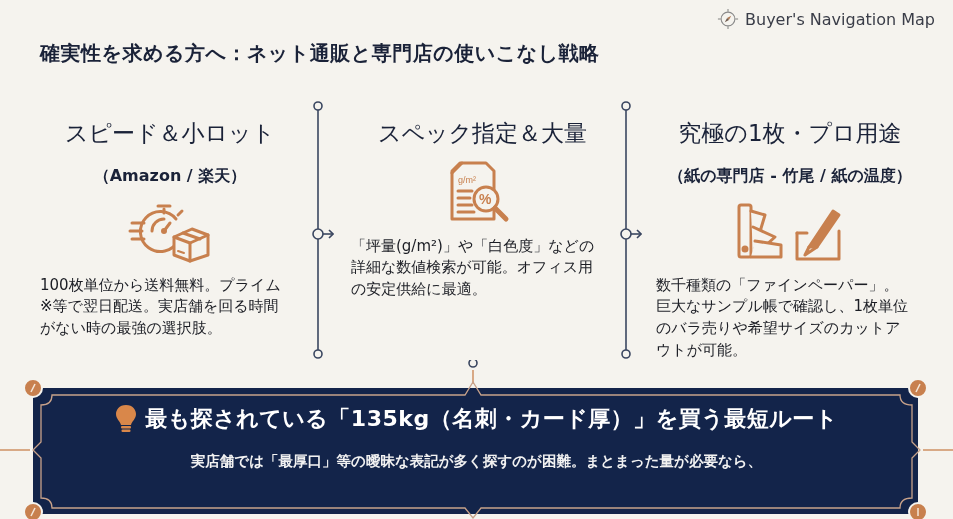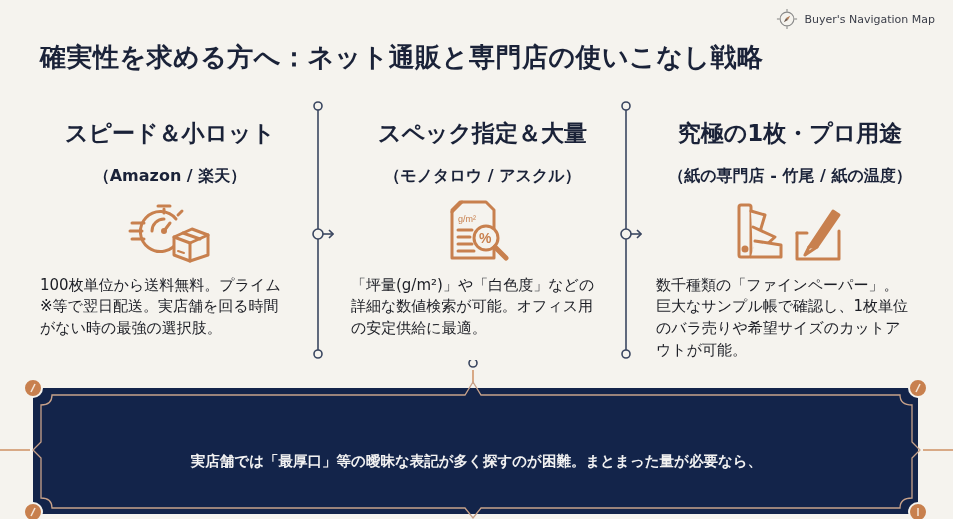--- a/index.html
+++ b/index.html
@@ -6,34 +6,34 @@
     html, body { width: 953px; height: 519px; overflow: hidden; }
     body {
       background: #f5f3ee;
       font-family: "DejaVu Sans", "Liberation Sans", sans-serif;
       color: #1b1f2e;
       position: relative;
     }
     .brand {
       position: absolute; top: 8px; right: 18px;
       display: flex; align-items: center; gap: 6px;
-      font-size: 11px; color: #3a3d48; text-align: right;
+      font-size: 16px; color: #3a3d48; text-align: right;
     }
     .brand svg { width: 22px; height: 22px; }
     .page-title {
       position: absolute; left: 40px; top: 40px;
-      font-size: 26px; font-weight: bold; color: #1a2238;
+      font-size: 20px; font-weight: bold; color: #1a2238;
       letter-spacing: 0.5px;
     }
     .col {
       position: absolute; top: 120px;
       display: flex; flex-direction: column; align-items: center;
     }
     .col h2 {
-      font-size: 23px; font-weight: bold; color: #1a2238;
+      font-size: 23px; font-weight: normal; color: #1a2238;
       white-space: nowrap; line-height: 1.2;
     }
     .col .sub {
       font-size: 16px; font-weight: bold; color: #1a2238;
       margin-top: 18px; white-space: nowrap;
     }
     .col .icon { margin-top: 14px; height: 62px; display: flex; align-items: center; }
     .col p {
       margin-top: 12px; font-size: 15px; line-height: 1.45; color: #1b1d24;
       align-self: flex-start;
@@ -113,21 +113,20 @@
     <circle cx="14" cy="6" r="4" fill="#f5f3ee"></circle>
     <circle cx="14" cy="134" r="5" fill="#f5f3ee"></circle>
     <circle cx="14" cy="254" r="4" fill="#f5f3ee"></circle>
     <line x1="19" y1="134" x2="29" y2="134"></line>
     <polyline points="25,130 29,134 25,138"></polyline>
   </svg>
 </div>
 
 <section class="col col2">
   <h2>スペック指定＆大量</h2>
-  <div class="sub">（モノタロウ / アスクル）</div>
   <div class="icon">
     <svg width="70" height="64" viewBox="0 0 70 64" fill="none" stroke="#c8804e" stroke-width="3" stroke-linecap="round" stroke-linejoin="round">
       <path d="M12 2 L38 2 L46 10 L46 58 L4 58 L4 10 Z" fill="#f5f3ee"></path>
       <path d="M4 12 L14 2"></path>
       <text x="10" y="22" font-size="9" fill="#c8804e" stroke="none" font-family="Liberation Sans, sans-serif">g/m²</text>
       <line x1="10" y1="30" x2="24" y2="30"></line>
       <line x1="10" y1="37" x2="22" y2="37"></line>
       <line x1="10" y1="44" x2="24" y2="44"></line>
       <line x1="10" y1="51" x2="26" y2="51"></line>
       <circle cx="38" cy="38" r="12" fill="#f5f3ee"></circle>
@@ -187,17 +186,25 @@
       <circle cx="33" cy="152" r="9" fill="#c8804e" stroke="#f5f3ee" stroke-width="2"></circle>
       <circle cx="918" cy="28" r="9" fill="#c8804e" stroke="#f5f3ee" stroke-width="2"></circle>
       <circle cx="918" cy="152" r="9" fill="#c8804e" stroke="#f5f3ee" stroke-width="2"></circle>
       <path d="M31 32 L35 24" stroke="#f5e6d8" stroke-width="1.5"></path>
       <path d="M31 156 L35 148" stroke="#f5e6d8" stroke-width="1.5"></path>
       <path d="M916 32 L920 24" stroke="#f5e6d8" stroke-width="1.5"></path>
       <path d="M918 148 L918 156" stroke="#f5e6d8" stroke-width="1.5"></path>
     </g>
   </svg>
 
+  <div class="banner-title">
+    <svg width="22" height="30" viewBox="0 0 22 30">
+      <path d="M11 1 C4 1 1 6 1 10 C1 15 5 17 6 21 L16 21 C17 17 21 15 21 10 C21 6 18 1 11 1 Z" fill="#d9874a"></path>
+      <rect x="6" y="22" width="10" height="2.5" rx="1" fill="#d9874a"></rect>
+      <rect x="6.5" y="25.5" width="9" height="2.5" rx="1" fill="#d9874a"></rect>
+    </svg>
+    <span>最も探されている「135kg（名刺・カード厚）」を買う最短ルート</span>
+  </div>
 
   <div class="banner-body">
     <div>実店舗では「最厚口」等の曖昧な表記が多く探すのが困難。まとまった量が必要なら、</div>
   </div>
 </div>
 
 </body></html>

